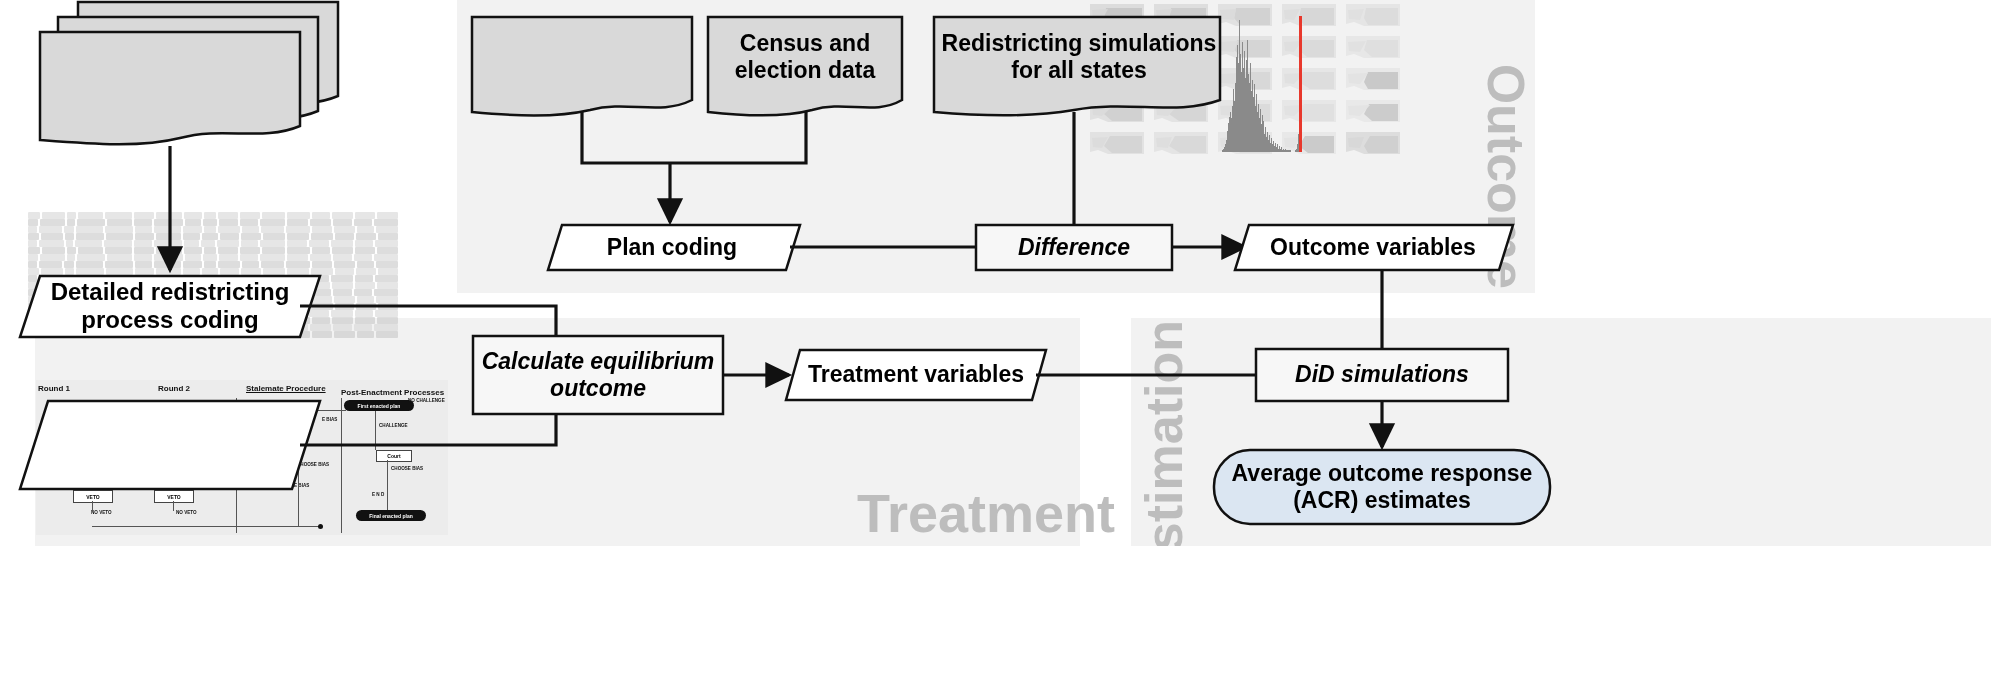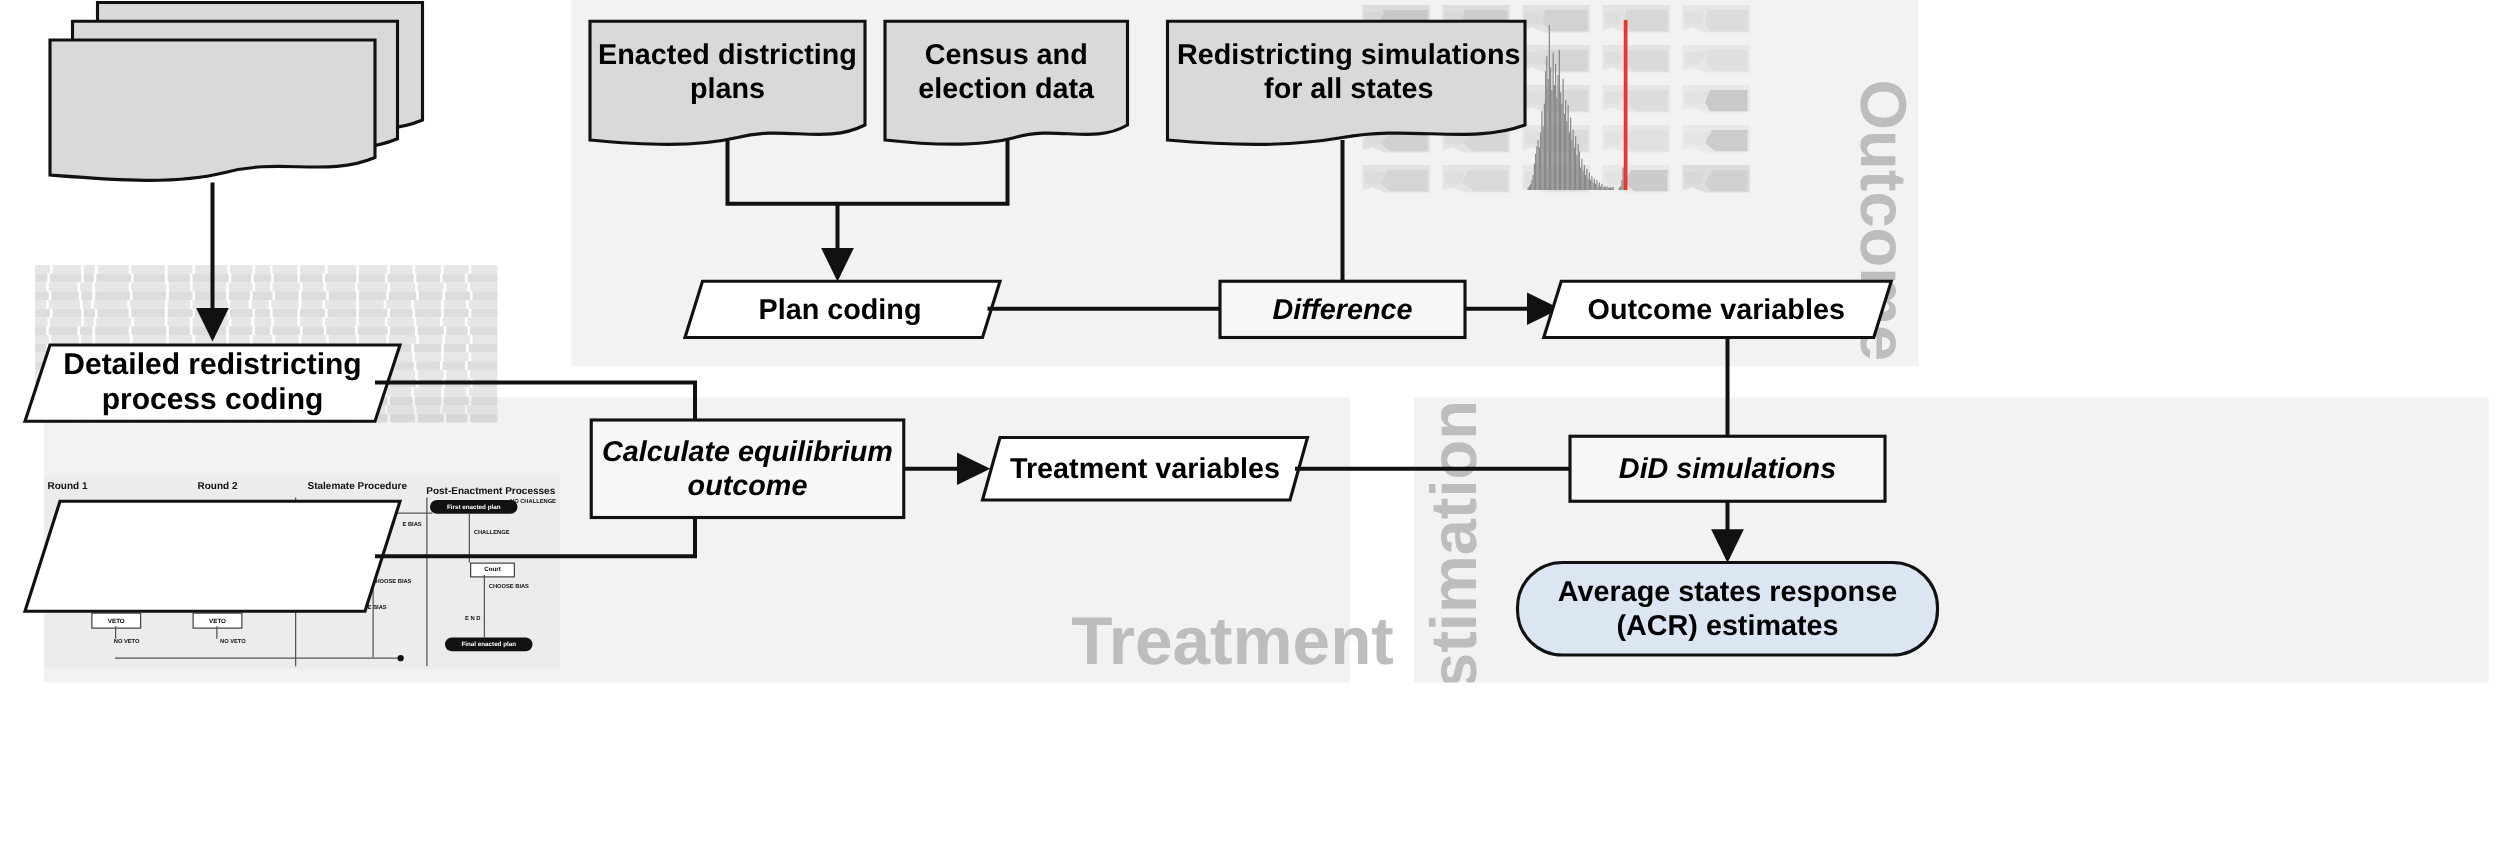--- a/index.html
+++ b/index.html
@@ -420,21 +420,21 @@
         <div class="tcell" style="width:23px;"></div>
         <div class="tcell" style="width:25px;"></div>
         <div class="tcell" style="width:20px;"></div>
         <div class="tcell" style="width:26px;"></div>
       </div>
     </div>
 
   <div class="gamefake" style="left:36px;top:380px;width:412px;height:155px;">
     <div class="gf-hdr" style="left:2px;top:4px;">Round 1</div>
     <div class="gf-hdr" style="left:122px;top:4px;text-align:right;">Round 2</div>
-    <div class="gf-hdr" style="left:210px;top:4px;">Stalemate Procedure</div>
+    <div class="gf-hdr" style="left:210px;top:4px;text-decoration:underline;">Stalemate Procedure</div>
     <div class="gf-hdr" style="left:305px;top:8px;">Post-Enactment Processes</div>
 
     <div class="gf-line" style="left:305px;top:18px;width:1px;height:135px;"></div>
     <div class="gf-line" style="left:200px;top:18px;width:1px;height:135px;"></div>
 
     <div class="gf-node" style="left:308px;top:20px;width:62px;height:11px;">First enacted plan</div>
     <div class="gf-node" style="left:320px;top:130px;width:62px;height:11px;">Final enacted plan</div>
     <div class="gf-box" style="left:340px;top:70px;width:34px;height:10px;">Court</div>
 
     <div class="gf-txt" style="left:372px;top:18px;">NO CHALLENGE</div>
@@ -730,33 +730,32 @@
 
     <line x1="1382" y1="401" x2="1382" y2="447" stroke="#111" stroke-width="3.2" marker-end="url(#ah)"></line>
 
     <rect x="1214" y="450" width="336" height="74" rx="36" ry="36" fill="#dbe6f2" stroke="#111" stroke-width="2.5"></rect>
   </svg>
 
 
   <div class="label-abs" style="left:35px;top:277px;width:270px;height:58px;font-size:24px;">Detailed redistricting process coding</div>
 
 
-  <div class="label-abs" style="left:476px;top:26px;width:212px;height:62px;font-size:23px;">Enacted districting plans</div>
 
   <div class="label-abs" style="left:710px;top:26px;width:190px;height:62px;font-size:23px;">Census and election data</div>
 
   <div class="label-abs" style="left:938px;top:26px;width:282px;height:62px;font-size:23px;">Redistricting simulations for all states</div>
 
   <div class="label-abs" style="left:552px;top:226px;width:240px;height:44px;font-size:23px;">Plan coding</div>
 
   <div class="label-abs" style="left:976px;top:226px;width:196px;height:44px;font-size:23px;font-style:italic;">Difference</div>
 
   <div class="label-abs" style="left:1240px;top:226px;width:266px;height:44px;font-size:23px;">Outcome variables</div>
 
   <div class="label-abs" style="left:478px;top:338px;width:240px;height:74px;font-size:23px;font-style:italic;">Calculate equilibrium outcome</div>
 
   <div class="label-abs" style="left:792px;top:352px;width:248px;height:46px;font-size:23px;">Treatment variables</div>
 
   <div class="label-abs" style="left:1258px;top:350px;width:248px;height:50px;font-size:23px;font-style:italic;">DiD simulations</div>
 
-  <div class="label-abs" style="left:1224px;top:452px;width:316px;height:70px;font-size:23px;">Average states response (ACR) estimates</div>
+  <div class="label-abs" style="left:1224px;top:452px;width:316px;height:70px;font-size:23px;">Average outcome response (ACR) estimates</div>
 
 </div>
 
 </body></html>

